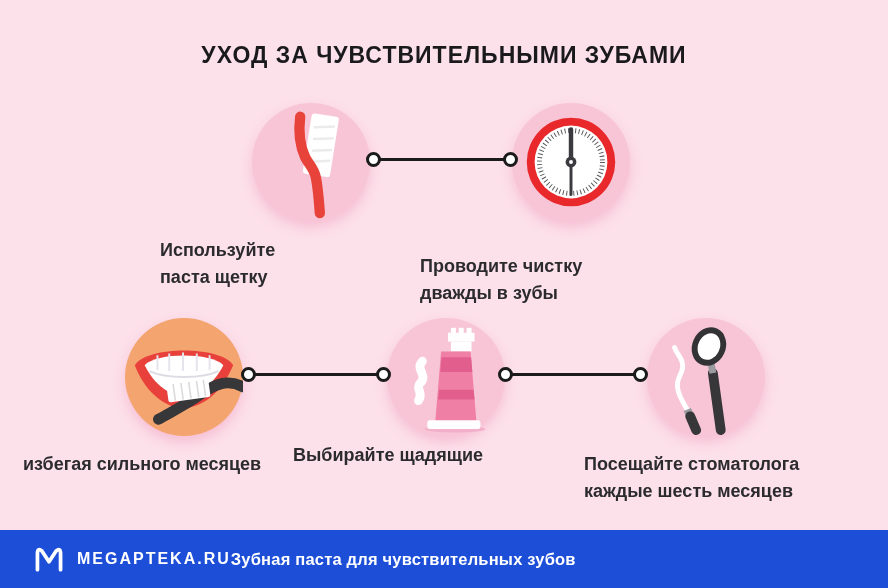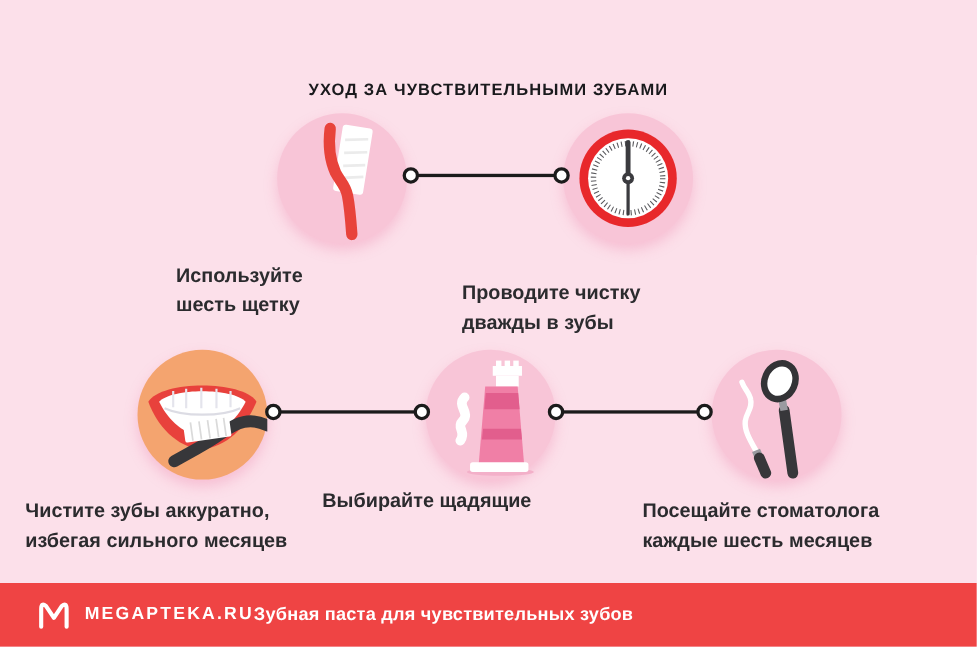--- a/index.html
+++ b/index.html
@@ -1,20 +1,20 @@
 <!DOCTYPE html>
 <html><head>
 <meta charset="utf-8">
 <style>
   html,body{margin:0;padding:0;}
   body{font-family:"Liberation Sans","DejaVu Sans",sans-serif;}
   .stage{position:relative;width:888px;height:588px;background:#FCE0EA;overflow:hidden;}
 
   .title{position:absolute;top:42px;left:0;width:100%;text-align:center;
-         font-size:15px;font-weight:800;letter-spacing:1px;color:#1a1a1d;margin-top:31px;}
+         font-size:23px;font-weight:800;letter-spacing:1px;color:#1a1a1d;}
 
   .step-circle{position:absolute;width:118px;height:118px;border-radius:50%;
                background:#F8C5D7;box-shadow:0 6px 12px rgba(238,130,170,0.35);}
   .step-circle.orange{background:#F4A46F;}
   .step-circle svg{display:block;width:100%;height:100%;}
 
   #circle-1{left:252px;top:103px;}
   #circle-2{left:512px;top:103px;}
   #circle-3{left:125px;top:318px;}
   #circle-4{left:387px;top:318px;}
@@ -30,21 +30,21 @@
   .dot.right{right:-13px;}
 
   .step-label{position:absolute;text-align:left;font-size:18px;line-height:27px;
               font-weight:600;color:#2b2b2e;}
   #label-1{left:160px;top:237px;width:300px;}
   #label-2{left:420px;top:253px;width:300px;}
   #label-3{left:23px;top:451px;width:324px;}
   #label-4{left:293px;top:442px;width:300px;}
   #label-5{left:584px;top:451px;width:308px;}
 
-  .footer{position:absolute;left:0;bottom:0;width:888px;height:58px;background:#ef4444;
+  .footer{position:absolute;left:0;bottom:0;width:888px;height:58px;background:#1d4ed8;
           display:flex;align-items:center;padding-left:33px;box-sizing:border-box;}
   .brand{color:#ffffff;font-weight:700;font-size:16px;letter-spacing:2px;margin-left:12px;}
   .tagline{color:#ffffff;font-weight:700;font-size:16.5px;letter-spacing:0.2px;}
 </style>
 </head>
 <body>
 
 <div class="stage">
 
   <div class="title">УХОД ЗА ЧУВСТВИТЕЛЬНЫМИ ЗУБАМИ</div>
@@ -71,21 +71,21 @@
     </svg>
   </div>
 
   <div class="connector" id="connector-1">
     <span class="dot left"></span>
     <span class="dot right"></span>
   </div>
 
   <div class="step-label" id="label-1">
     <div>Используйте</div>
-    <div>шесть щетку</div>
+    <div>паста щетку</div>
   </div>
 
   <div class="step-label" id="label-2">
     <div>Проводите чистку</div>
     <div>дважды в зубы</div>
   </div>
 
   <div class="step-circle orange" id="circle-3">
     <svg viewBox="0 0 120 120">
       <path d="M10,48 C22,28 98,28 110,48 C100,72 83,90 59,92 C36,90 18,70 10,48 Z" fill="#E8413C"></path>
@@ -133,21 +133,20 @@
     <span class="dot left"></span>
     <span class="dot right"></span>
   </div>
 
   <div class="connector" id="connector-3">
     <span class="dot left"></span>
     <span class="dot right"></span>
   </div>
 
   <div class="step-label" id="label-3">
-    <div>Чистите зубы аккуратно,</div>
     <div>избегая сильного месяцев</div>
   </div>
 
   <div class="step-label" id="label-4">
     <div>Выбирайте щадящие</div>
   </div>
 
   <div class="step-label" id="label-5">
     <div>Посещайте стоматолога</div>
     <div>каждые шесть месяцев</div>

